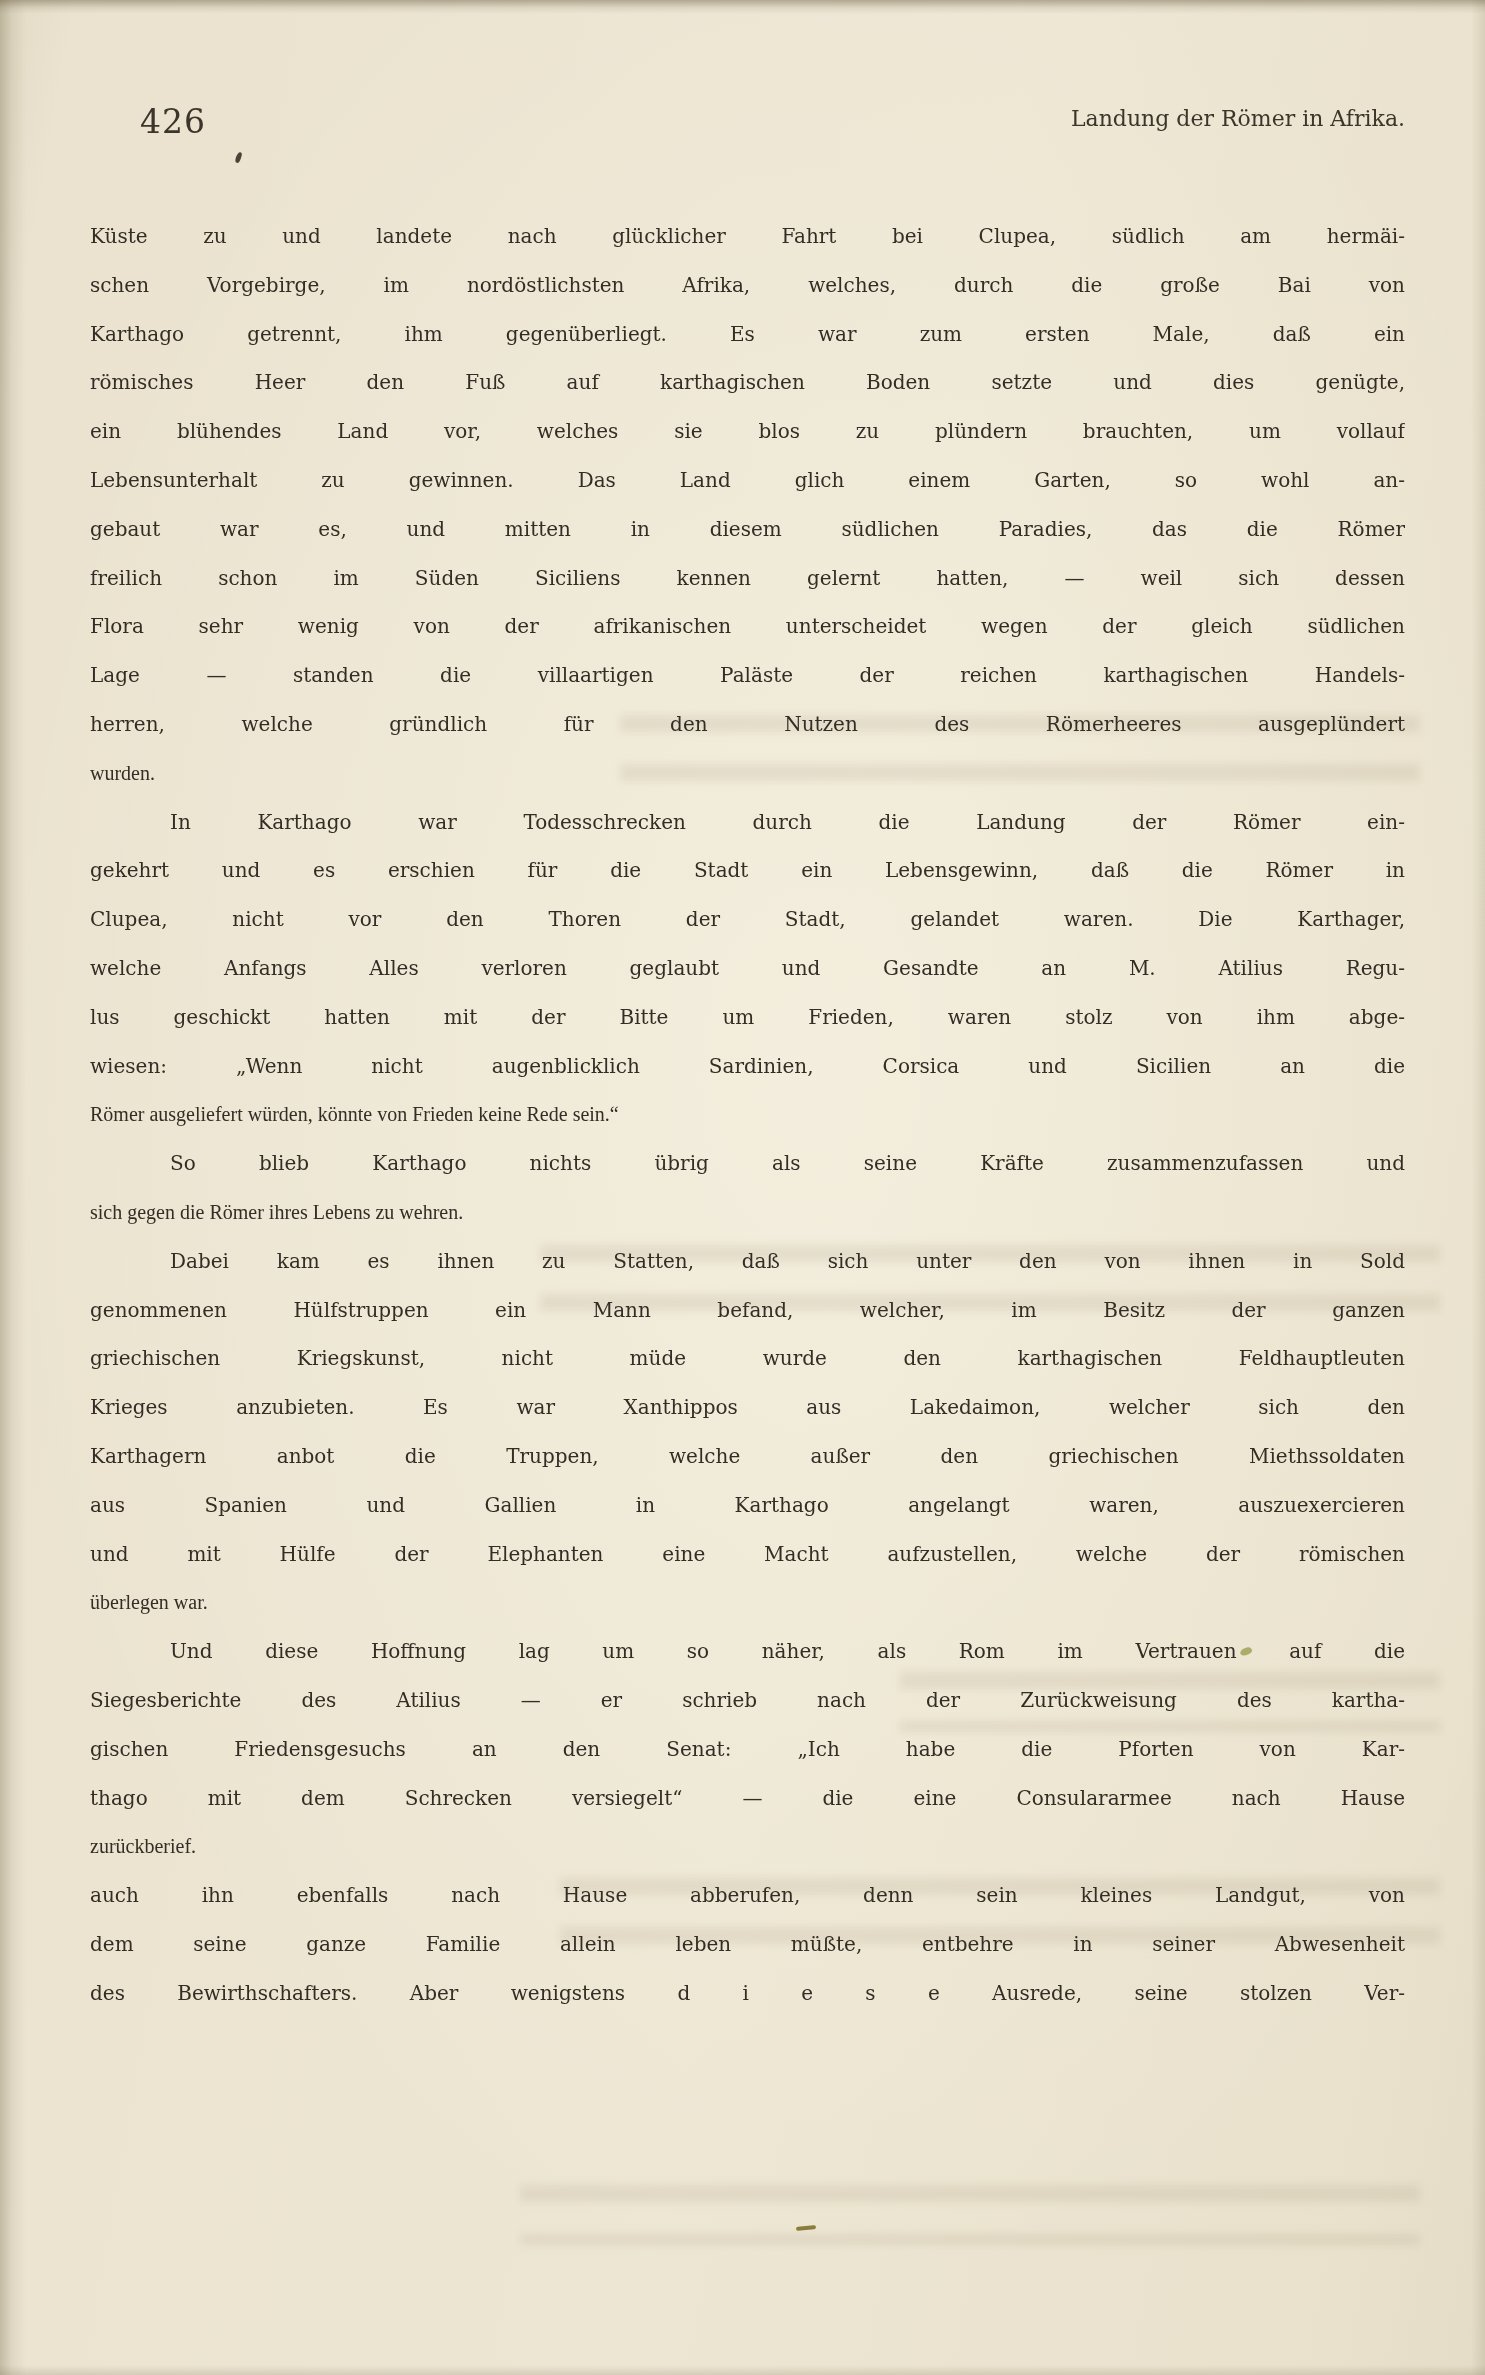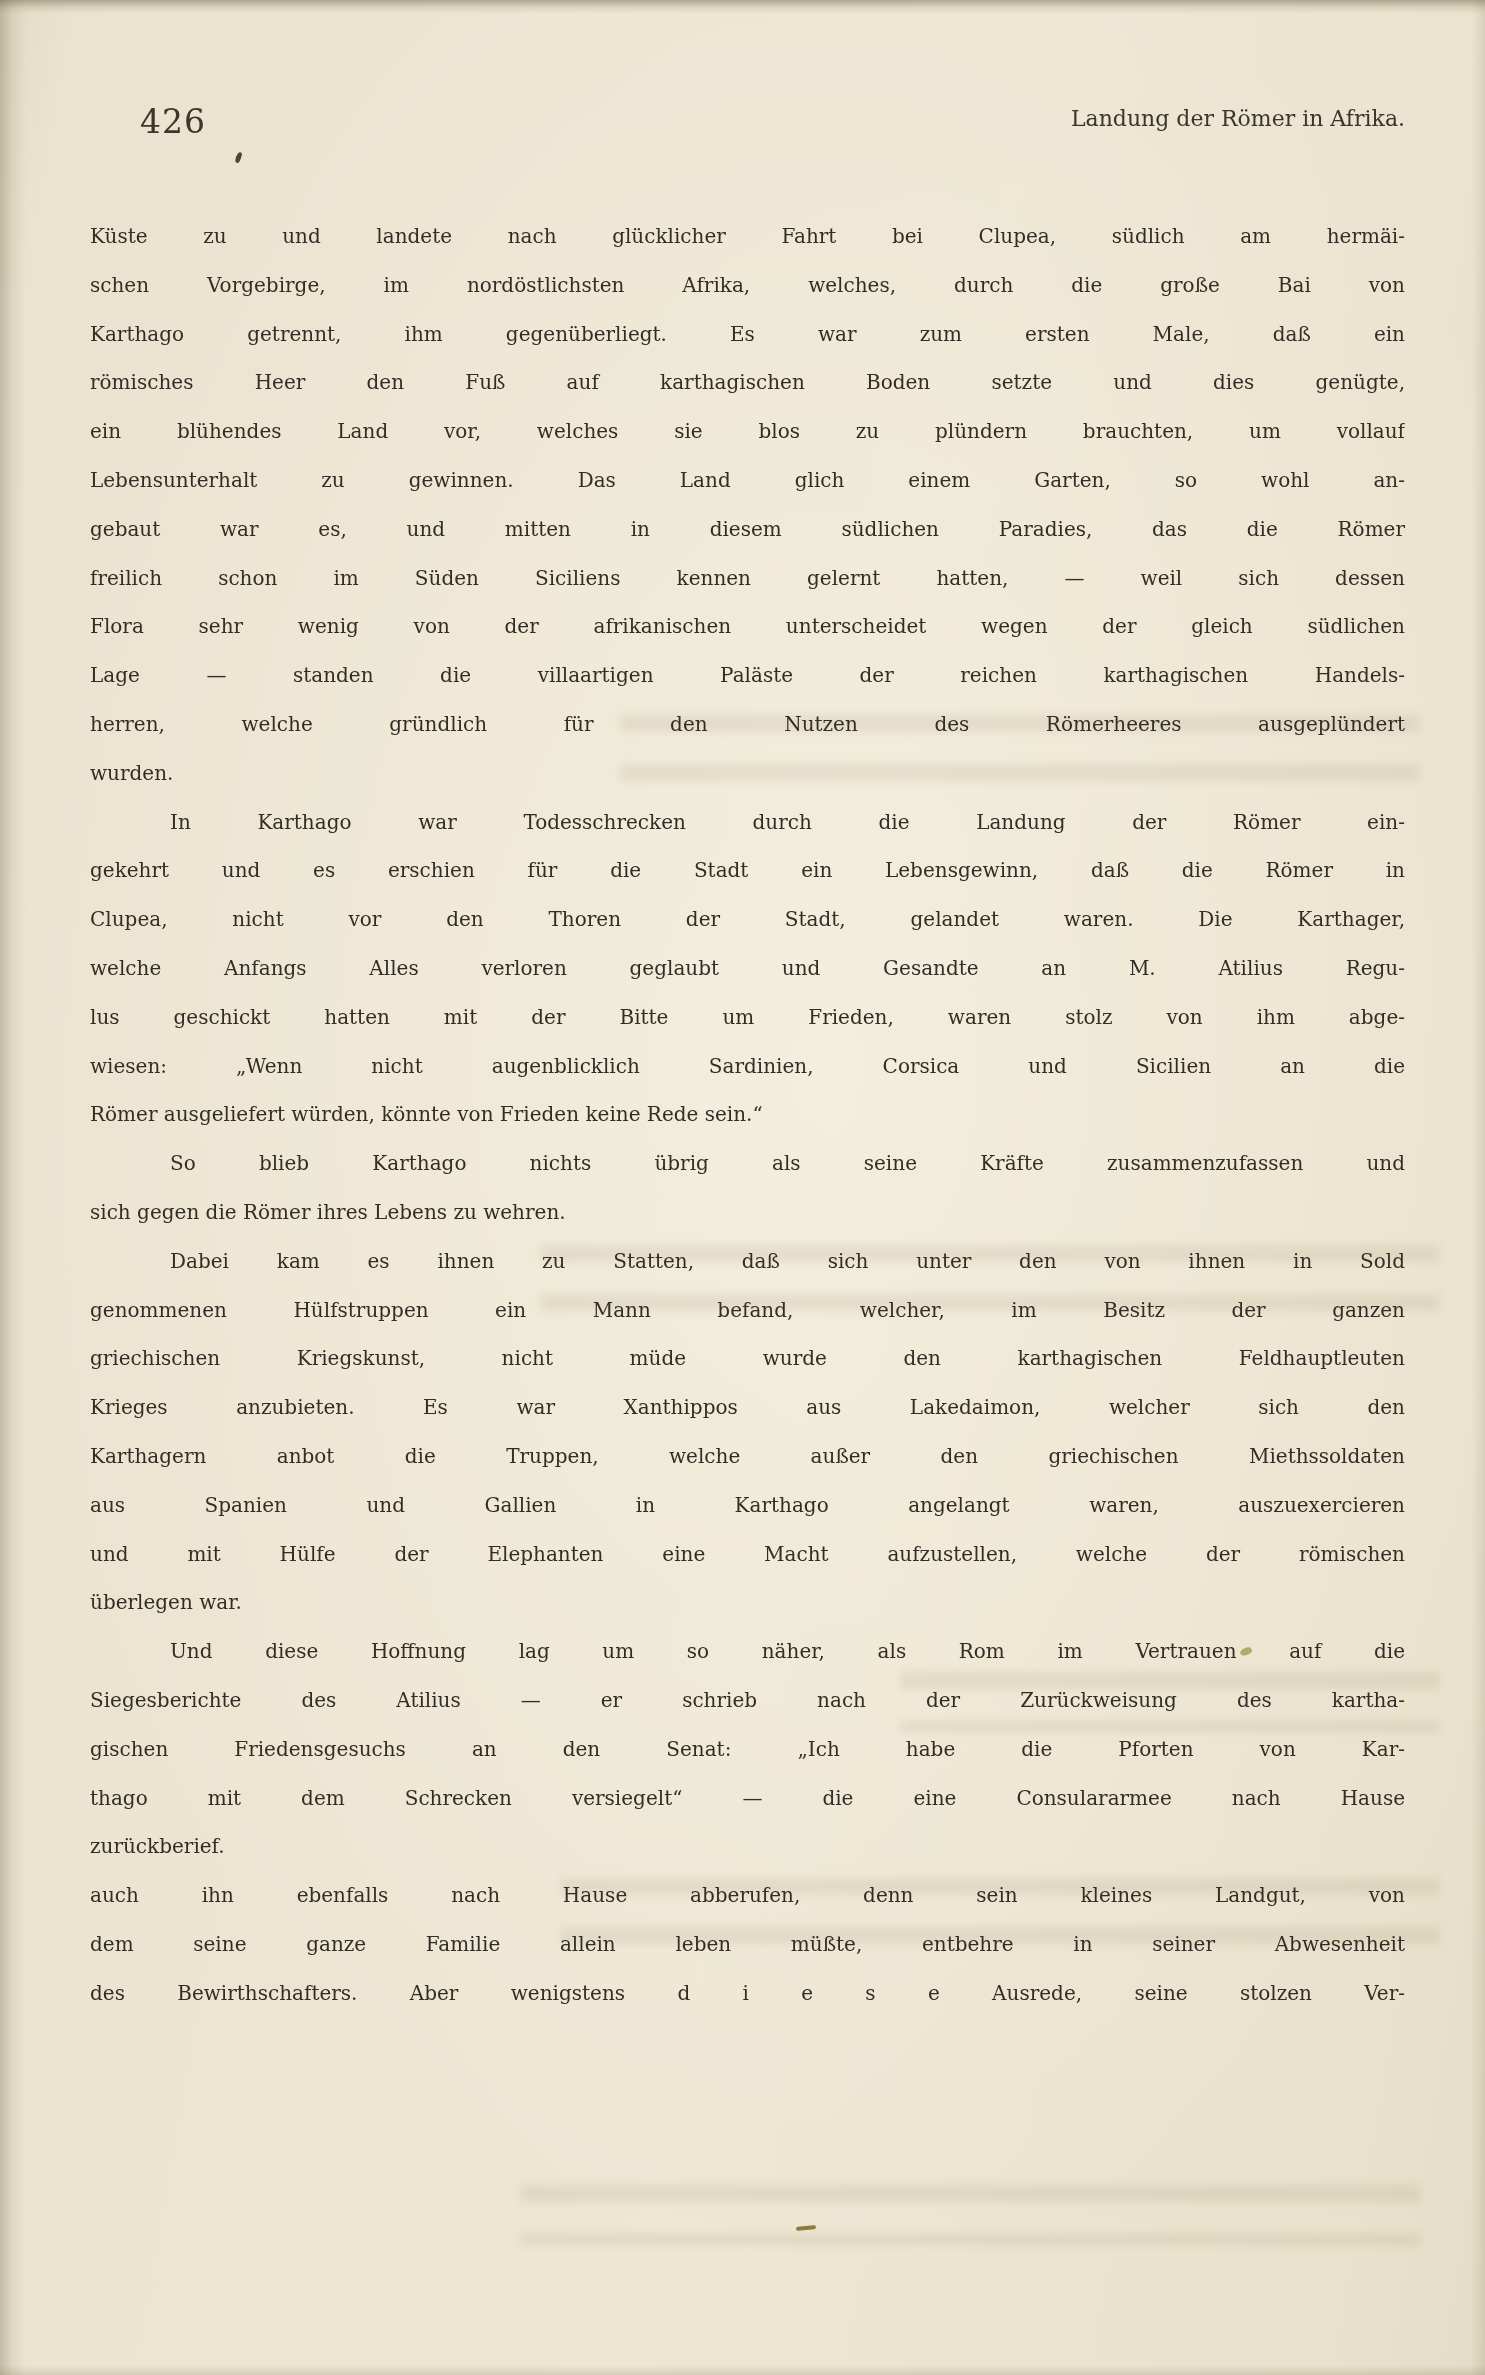--- a/index.html
+++ b/index.html
@@ -72,21 +72,21 @@
     height: 48.8px;
     line-height: 48.8px;
     font-size: 20px;
     text-align: justify;
     text-align-last: justify;
     overflow: hidden;
     white-space: nowrap;
     color: #332d25;
   }
   .line.indent { padding-left: 80px; }
-  .line.para-end { text-align-last: left; }
+  .line.para-end { text-align-last: left; font-family: Liberation Serif, serif; }
 
   
   .ghost {
     position: absolute;
     background: repeating-linear-gradient(180deg,
       rgba(150,138,106,0.14) 0px, rgba(150,138,106,0.14) 17px,
       rgba(0,0,0,0) 17px, rgba(0,0,0,0) 49px);
     filter: blur(4px);
     pointer-events: none;
   }

